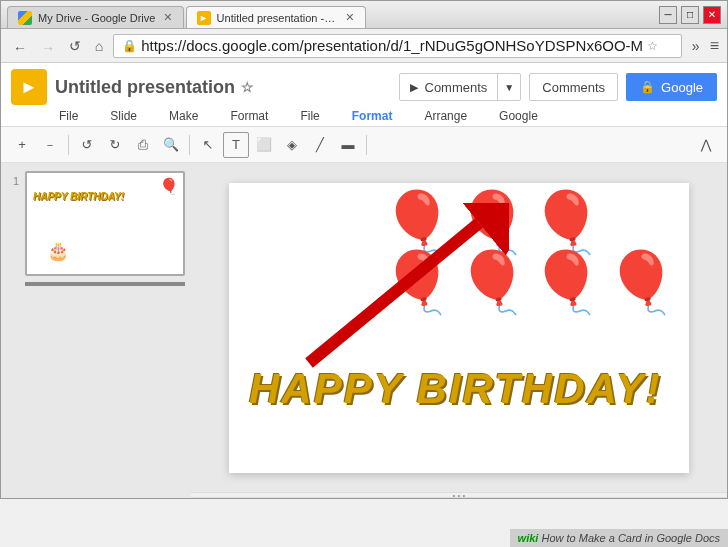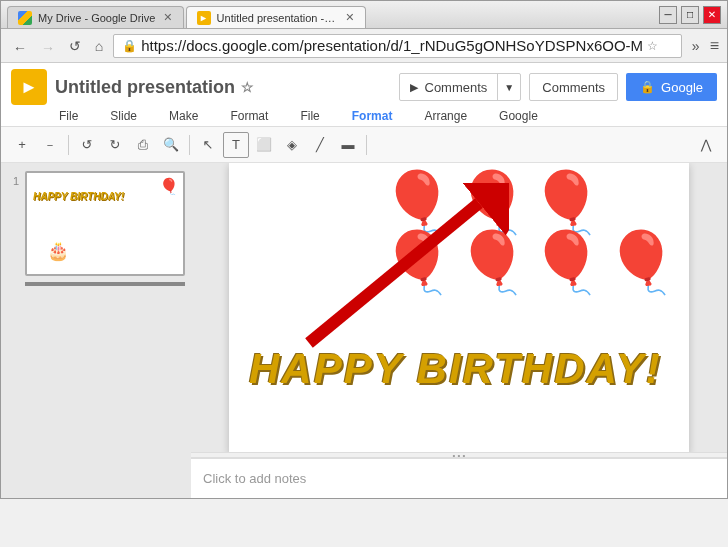--- a/index.html
+++ b/index.html
@@ -496,19 +496,20 @@
 
             <line x1="20" y1="160" x2="190" y2="20" stroke="#cc0000" stroke-width="12" marker-end="url(#arrowhead)"></line>
           </svg>
         </div>
       </div>
 
       <div class="notes-resize">
         <span>• • •</span>
       </div>
 
-      <div class="notes-area">
-        <span>Click to add notes</span>
-      </div>
     </div>
   </div>
 
+  <div class="wikihow-bar">
+    <span class="wikihow-logo">wiki</span>
+    <span>How to Make a Card in Google Docs</span>
+  </div>
 </div>
 
 </body></html>

